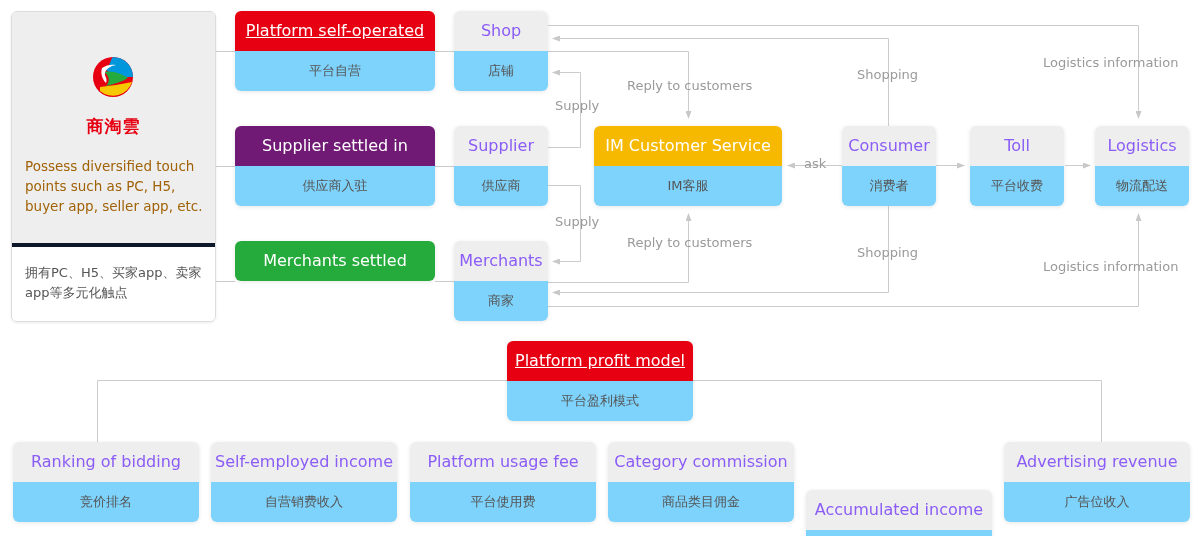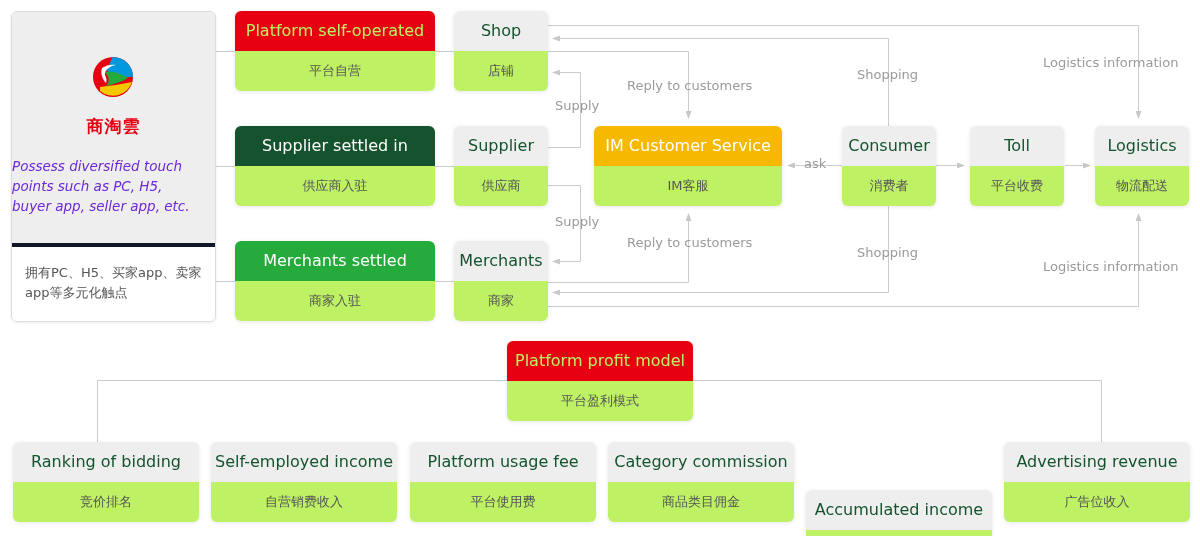--- a/index.html
+++ b/index.html
@@ -2,33 +2,33 @@
 <html><head>
 <meta charset="utf-8">
 <style>
   html, body { margin: 0; padding: 0; }
   body { width: 1200px; height: 536px; background: #ffffff; position: relative; overflow: hidden;
          font-family: "DejaVu Sans", "Liberation Sans", sans-serif; }
   .abs { position: absolute; }
   svg.wires { position: absolute; left: 0; top: 0; width: 1200px; height: 536px; }
   .card { position: absolute; border-radius: 6px; background: #fff;
           box-shadow: 0 1px 4px rgba(0,0,0,0.10); overflow: hidden; }
-  .card .hd { height: 40px; line-height: 40px; text-align: center; font-size: 16px; color: #14532d; background: #eeeeee; white-space: nowrap; }
-  .card .bd { height: 40px; line-height: 40px; text-align: center; font-size: 13px; color: #555; background: #bef264; white-space: nowrap; }
-  .card .hd.red { background: #e60012; color: #bef264; }
-  .card .hd.blue { background: #14532d; color: #fff; }
+  .card .hd { height: 40px; line-height: 40px; text-align: center; font-size: 16px; color: #8b5cf6; background: #eeeeee; white-space: nowrap; }
+  .card .bd { height: 40px; line-height: 40px; text-align: center; font-size: 13px; color: #555; background: #7dd3fc; white-space: nowrap; }
+  .card .hd.red { background: #e60012; color: #ffffff; text-decoration: underline; }
+  .card .hd.blue { background: #701a75; color: #fff; }
   .card .hd.green { background: #25aa3c; color: #fff; }
   .card .hd.yellow { background: #f7b800; color: #fff; }
   .lbl { position: absolute; font-size: 13px; color: #9a9a9a; white-space: nowrap; background: transparent; }
   .left-panel { position: absolute; left: 11px; top: 11px; width: 203px; height: 309px; border: 1px solid #dcdcdc;
                 border-radius: 6px; overflow: hidden; box-shadow: 0 1px 3px rgba(0,0,0,0.08); }
   .left-panel .top { height: 231px; background: #eeeeee; position: relative; }
   .left-panel .bottom { height: 78px; background: #fff; border-top: 4px solid #0f172a; }
   .brand { position: absolute; top: 103px; left: 0; width: 100%; text-align: center; font-size: 17px; font-weight: bold; color: #e60012; letter-spacing: 1px; }
-  .desc-en { position: absolute; top: 144px; left: 0; width: 180px; font-size: 13.5px; line-height: 20px; color: #6d28d9; font-style: italic; }
+  .desc-en { position: absolute; top: 144px; left: 13px; width: 180px; font-size: 13.5px; line-height: 20px; color: #a16207; }
   .desc-cn { padding: 16px 13px 0 13px; font-size: 13px; line-height: 20px; color: #555; }
 </style>
 </head>
 <body>
 
 <svg class="wires" viewBox="0 0 1200 536">
   <defs>
     <marker id="arr" markerWidth="8" markerHeight="6" refX="7" refY="3" orient="auto" markerUnits="userSpaceOnUse">
       <path d="M0,0 L8,3 L0,6 Z" fill="#c8c8c8"></path>
     </marker>
@@ -89,21 +89,20 @@
 <div class="card" style="left:235px; top:11px; width:200px;">
   <div class="hd red">Platform self-operated</div>
   <div class="bd">平台自营</div>
 </div>
 <div class="card" style="left:235px; top:126px; width:200px;">
   <div class="hd blue">Supplier settled in</div>
   <div class="bd">供应商入驻</div>
 </div>
 <div class="card" style="left:235px; top:241px; width:200px;">
   <div class="hd green">Merchants settled</div>
-  <div class="bd">商家入驻</div>
 </div>
 
 <div class="card" style="left:454px; top:11px; width:94px;">
   <div class="hd">Shop</div>
   <div class="bd">店铺</div>
 </div>
 <div class="card" style="left:454px; top:126px; width:94px;">
   <div class="hd">Supplier</div>
   <div class="bd">供应商</div>
 </div>

